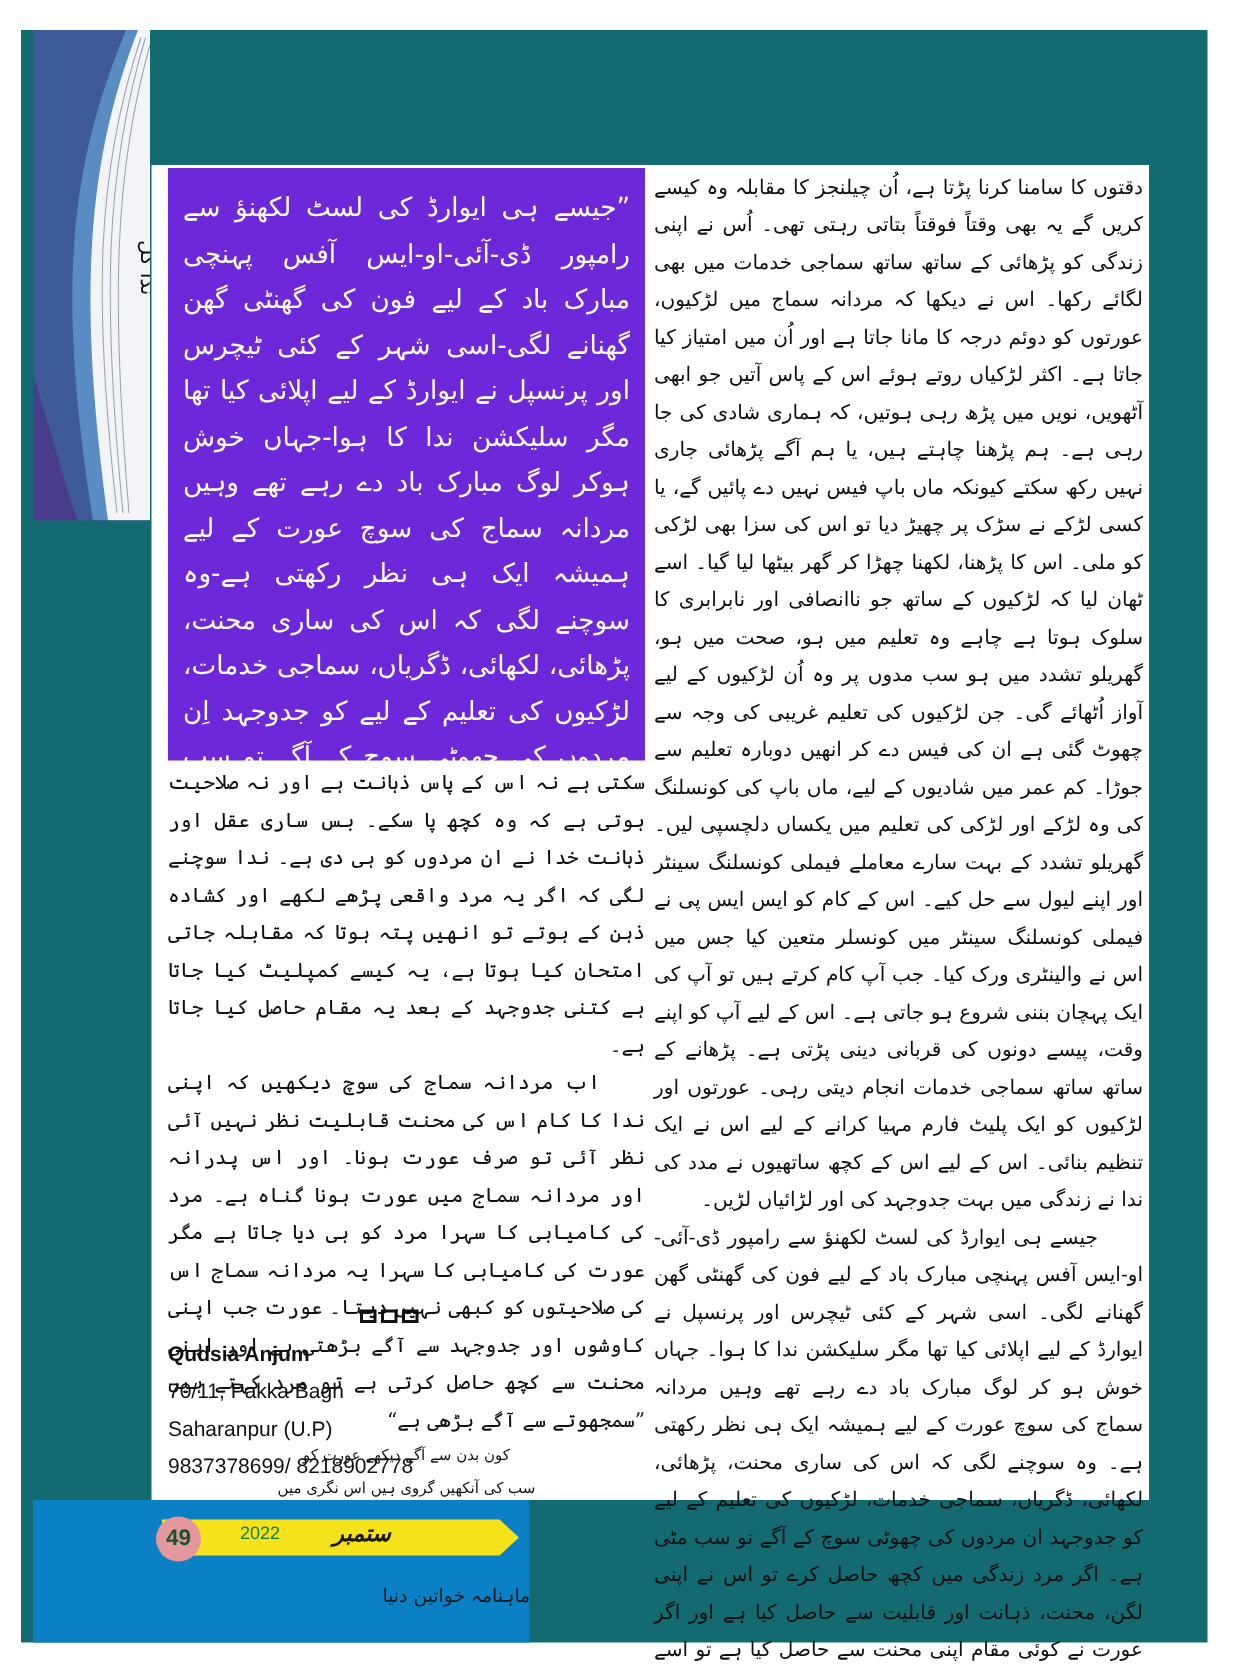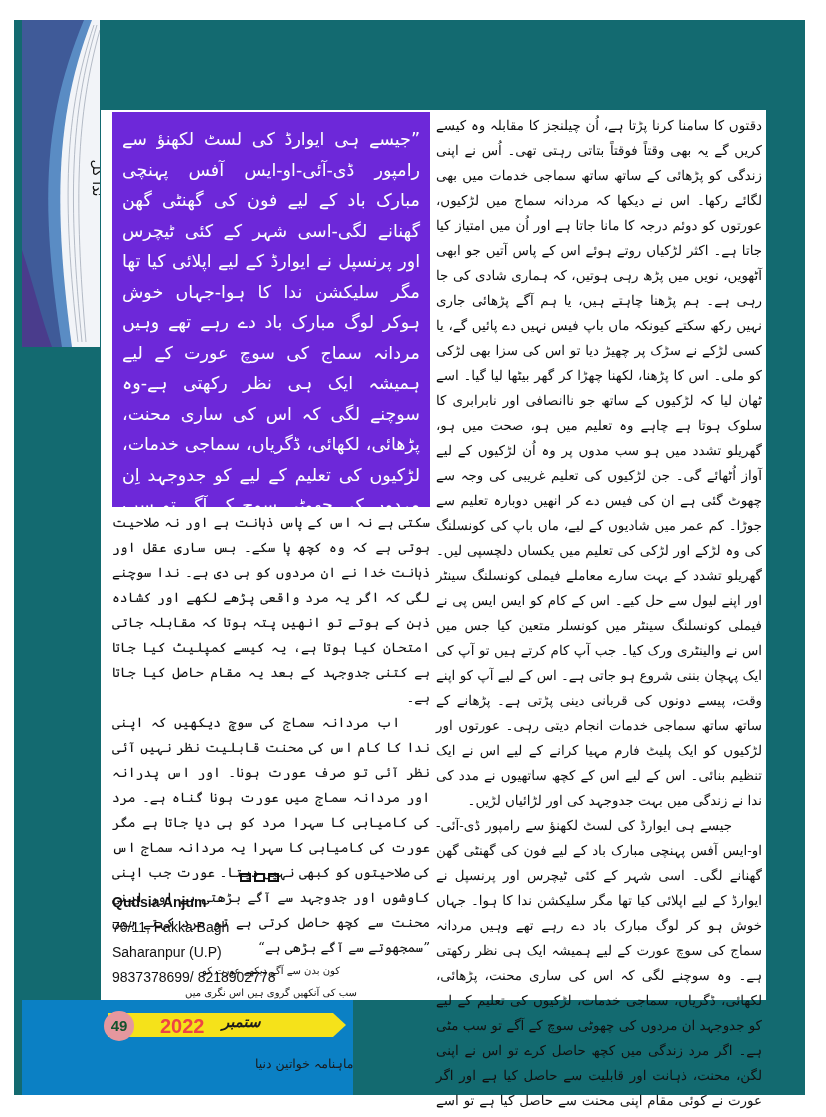--- a/index.html
+++ b/index.html
@@ -25,22 +25,22 @@
   .ornament span { width:11px; height:9px; border:2px solid #111; box-sizing:border-box; display:block; }
   .author { position:absolute; left:112px; top:890px; width:300px; direction:ltr;
             font-family:"Liberation Sans", sans-serif; font-size:14px; color:#111; line-height:25px; }
   .author .name { font-weight:bold; }
   .footer { position:absolute; left:22px; top:1000px; width:331px; height:95px; background:#0b80c4; }
   .banner { position:absolute; left:48px; top:1011px; width:300px; height:28px; }
   .banner svg { position:absolute; left:0; top:0; }
   .page-num { position:absolute; left:104px; top:1011px; width:30px; height:30px; border-radius:50%;
               background:#e5979e; color:#14532d; font-family:"Liberation Sans", sans-serif; font-weight:bold;
               font-size:15px; text-align:center; line-height:30px; }
-  .year { position:absolute; left:160px; top:1015px; font-family:"Liberation Sans", sans-serif; font-weight:bold;
-          font-size:20px; color:#ef4444; }
+  .year { position:absolute; left:160px; top:1015px; font-family:"Liberation Sans", sans-serif; font-weight:normal;
+          font-size:12px; color:#15803d; }
   .month { position:absolute; left:222px; top:1013px; font-family:"DejaVu Serif", serif; font-weight:bold; font-style:italic;
            font-size:15px; color:#1a1a1a; direction:rtl; }
   .mag { position:absolute; left:255px; top:1056px; font-family:"DejaVu Serif", serif; font-size:12.5px; color:#1a1a1a; direction:rtl; }
 </style>
 </head>
 <body>
 
 <div class="teal-bg"></div>
 
 <div class="left-strip">

